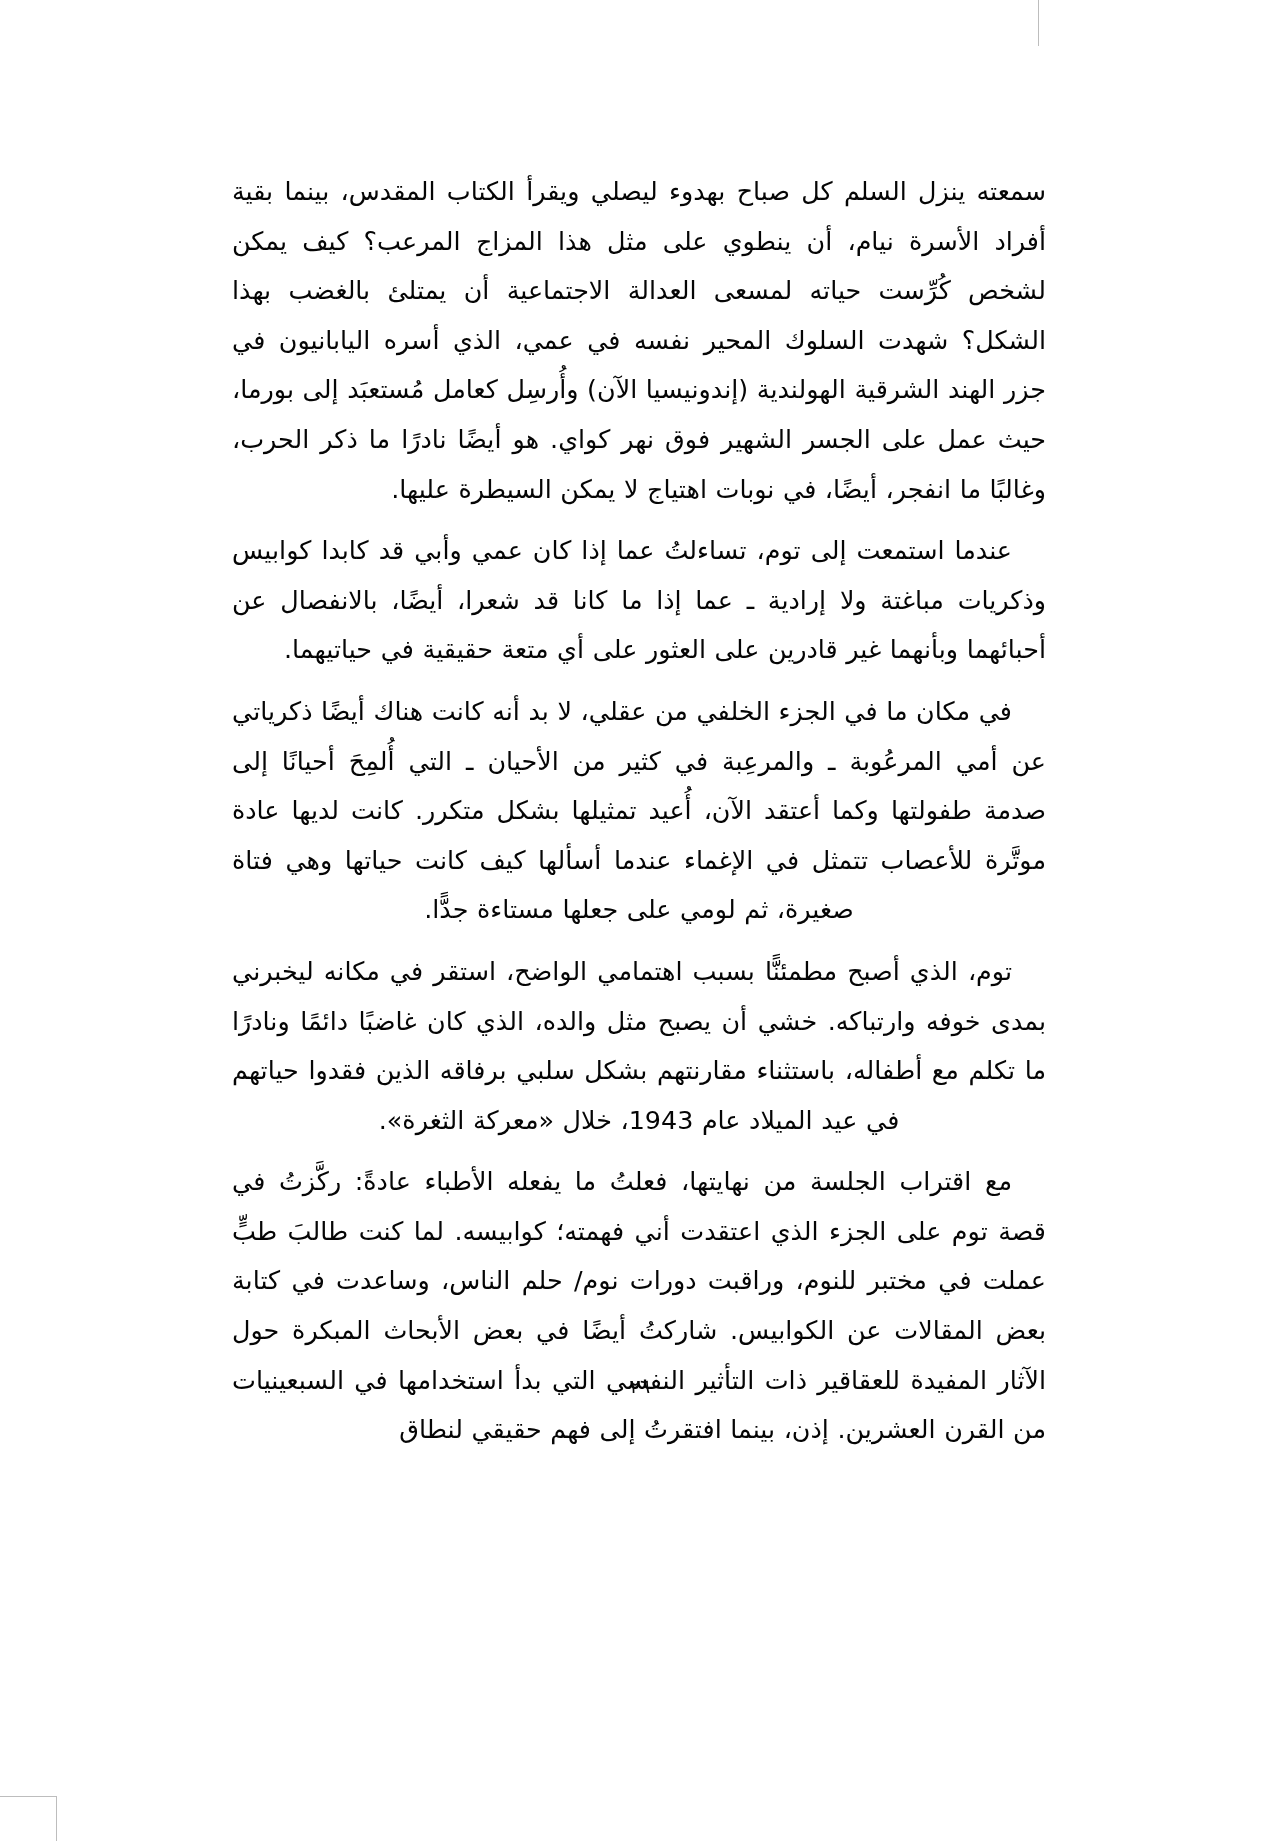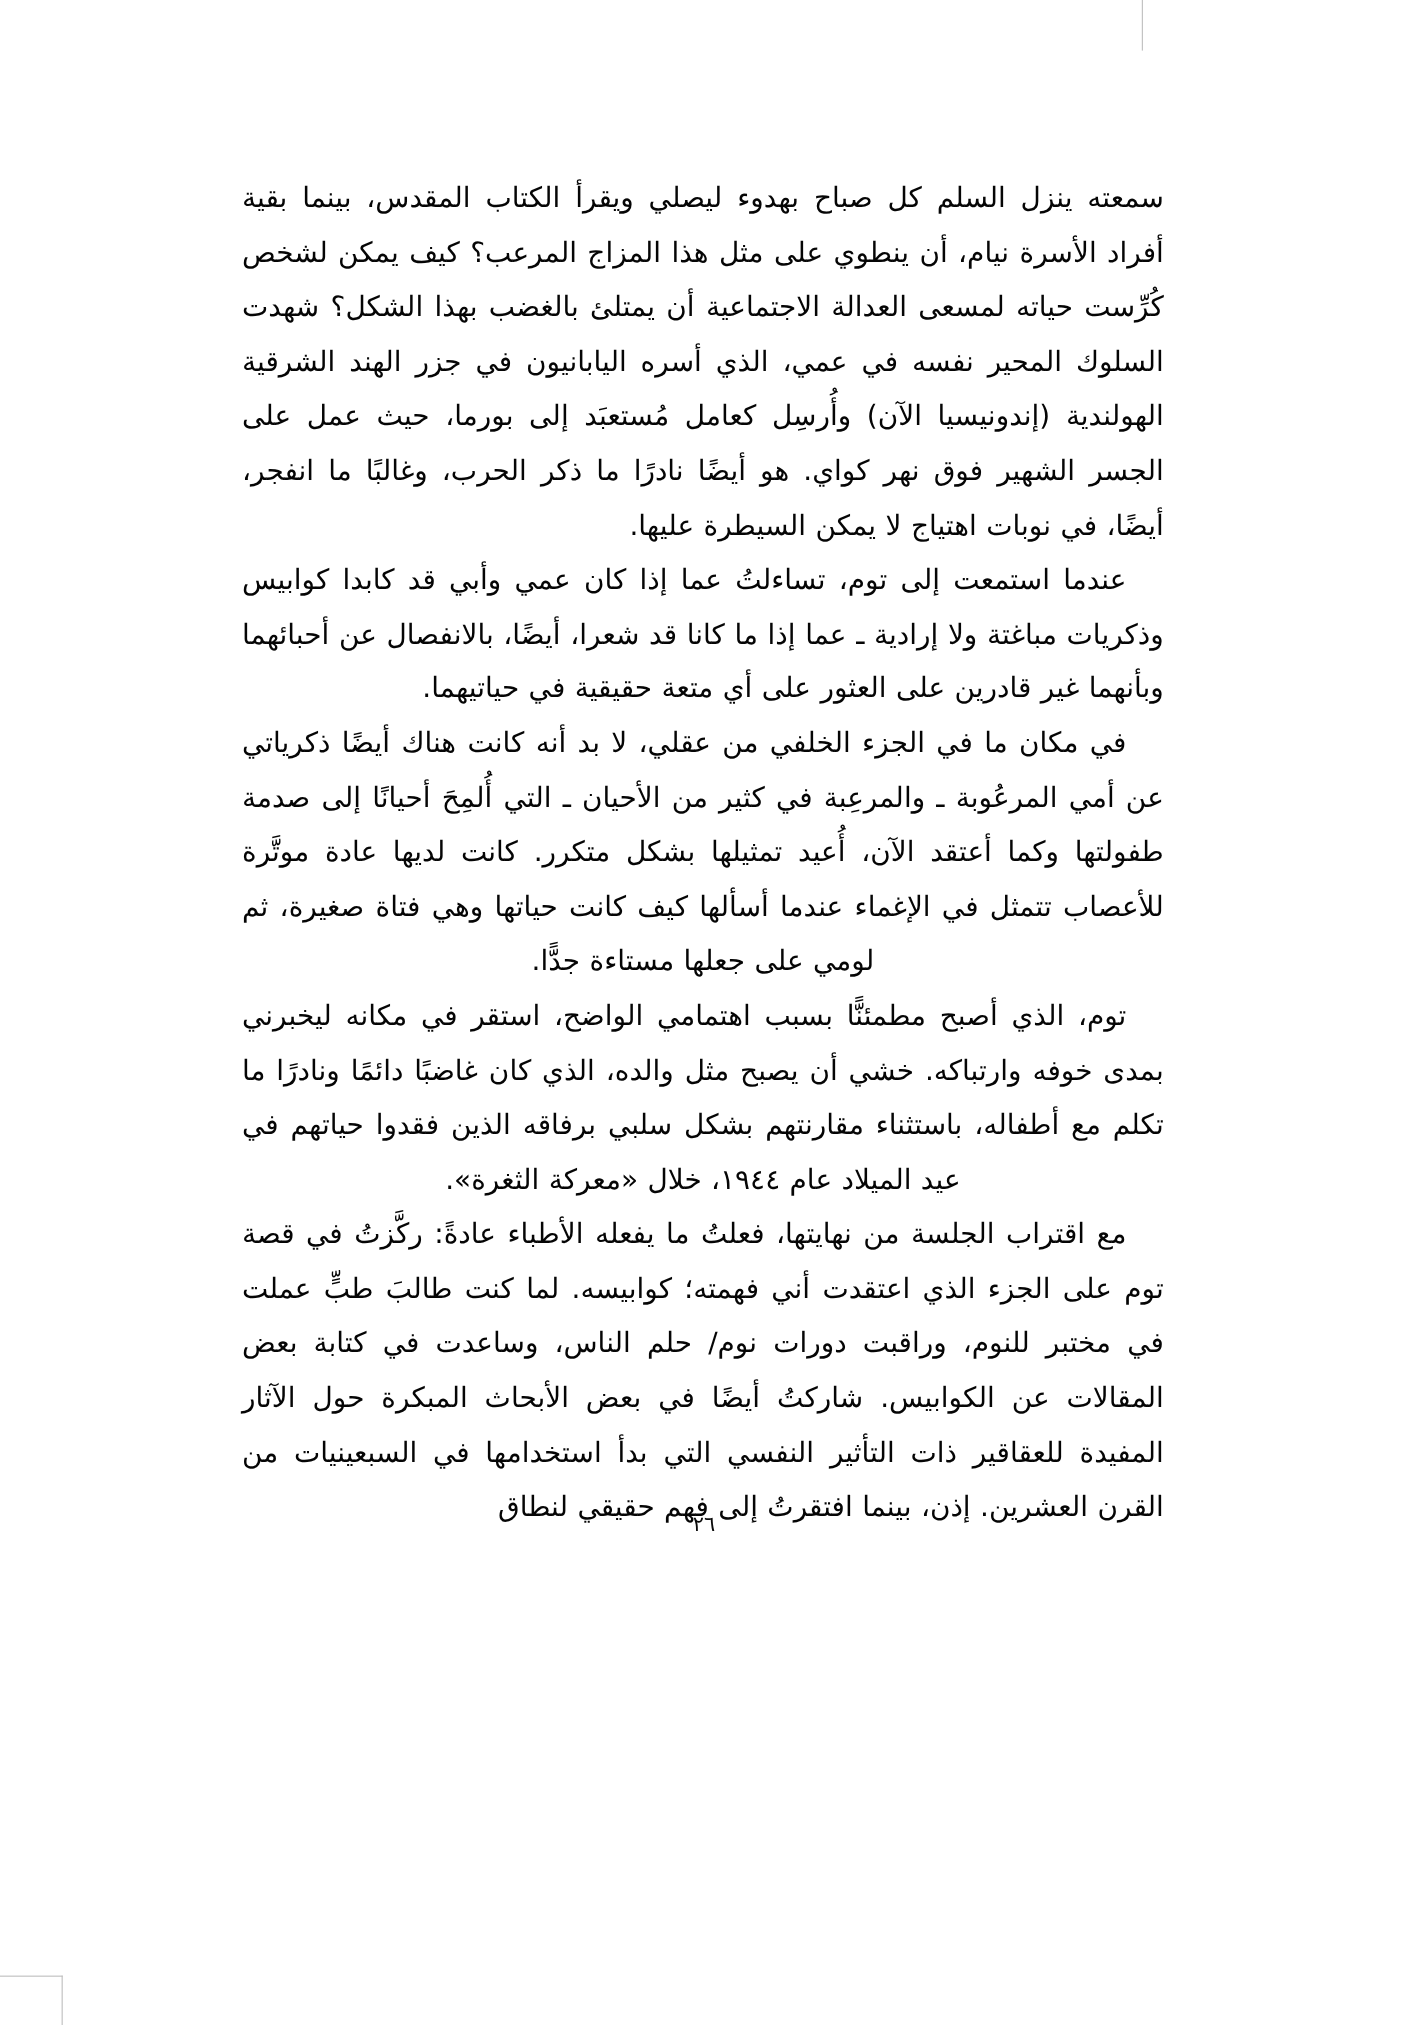--- a/index.html
+++ b/index.html
@@ -29,21 +29,21 @@
   .text-block {
     position: absolute;
     top: 155px;
     right: 222px;
     width: 838px;
     direction: rtl;
     text-align: justify;
     text-justify: inter-word;
   }
   .para {
-    margin: 0;
+    margin: 12px;
     font-family: "DejaVu Sans", sans-serif;
     font-size: 25.4px;
     line-height: 49.6px;
     color: #050505;
     text-align: justify;
     text-align-last: right;
     direction: rtl;
     word-spacing: 0.02em;
     letter-spacing: 0;
   }
@@ -73,19 +73,19 @@
 <div class="page">
 
   <div class="crop-mark crop-tr-v"></div>
   <div class="crop-mark crop-bl-v"></div>
   <div class="crop-mark crop-bl-h"></div>
 
   <div class="text-block">
     <p class="para">سمعته ينزل السلم كل صباح بهدوء ليصلي ويقرأ الكتاب المقدس، بينما بقية أفراد الأسرة نيام، أن ينطوي على مثل هذا المزاج المرعب؟ كيف يمكن لشخص كُرِّست حياته لمسعى العدالة الاجتماعية أن يمتلئ بالغضب بهذا الشكل؟ شهدت السلوك المحير نفسه في عمي، الذي أسره اليابانيون في جزر الهند الشرقية الهولندية (إندونيسيا الآن) وأُرسِل كعامل مُستعبَد إلى بورما، حيث عمل على الجسر الشهير فوق نهر كواي. هو أيضًا نادرًا ما ذكر الحرب، وغالبًا ما انفجر، أيضًا، في نوبات اهتياج لا يمكن السيطرة عليها.</p>
     <p class="para indent">عندما استمعت إلى توم، تساءلتُ عما إذا كان عمي وأبي قد كابدا كوابيس وذكريات مباغتة ولا إرادية ـ عما إذا ما كانا قد شعرا، أيضًا، بالانفصال عن أحبائهما وبأنهما غير قادرين على العثور على أي متعة حقيقية في حياتيهما.</p>
     <p class="para indent last-centerish">في مكان ما في الجزء الخلفي من عقلي، لا بد أنه كانت هناك أيضًا ذكرياتي عن أمي المرعُوبة ـ والمرعِبة في كثير من الأحيان ـ التي أُلمِحَ أحيانًا إلى صدمة طفولتها وكما أعتقد الآن، أُعيد تمثيلها بشكل متكرر. كانت لديها عادة موتَّرة للأعصاب تتمثل في الإغماء عندما أسألها كيف كانت حياتها وهي فتاة صغيرة، ثم لومي على جعلها مستاءة جدًّا.</p>
-    <p class="para indent last-centerish">توم، الذي أصبح مطمئنًّا بسبب اهتمامي الواضح، استقر في مكانه ليخبرني بمدى خوفه وارتباكه. خشي أن يصبح مثل والده، الذي كان غاضبًا دائمًا ونادرًا ما تكلم مع أطفاله، باستثناء مقارنتهم بشكل سلبي برفاقه الذين فقدوا حياتهم في عيد الميلاد عام ١٩٤٤، خلال «معركة الثغرة».</p>
+    <p class="para indent last-centerish">توم، الذي أصبح مطمئنًّا بسبب اهتمامي الواضح، استقر في مكانه ليخبرني بمدى خوفه وارتباكه. خشي أن يصبح مثل والده، الذي كان غاضبًا دائمًا ونادرًا ما تكلم مع أطفاله، باستثناء مقارنتهم بشكل سلبي برفاقه الذين فقدوا حياتهم في عيد الميلاد عام 1943، خلال «معركة الثغرة».</p>
     <p class="para indent">مع اقتراب الجلسة من نهايتها، فعلتُ ما يفعله الأطباء عادةً: ركَّزتُ في قصة توم على الجزء الذي اعتقدت أني فهمته؛ كوابيسه. لما كنت طالبَ طبٍّ عملت في مختبر للنوم، وراقبت دورات نوم/ حلم الناس، وساعدت في كتابة بعض المقالات عن الكوابيس. شاركتُ أيضًا في بعض الأبحاث المبكرة حول الآثار المفيدة للعقاقير ذات التأثير النفسي التي بدأ استخدامها في السبعينيات من القرن العشرين. إذن، بينما افتقرتُ إلى فهم حقيقي لنطاق</p>
   </div>
 
   <div class="folio">٢٦</div>
 
 </div>
 
 </body></html>

